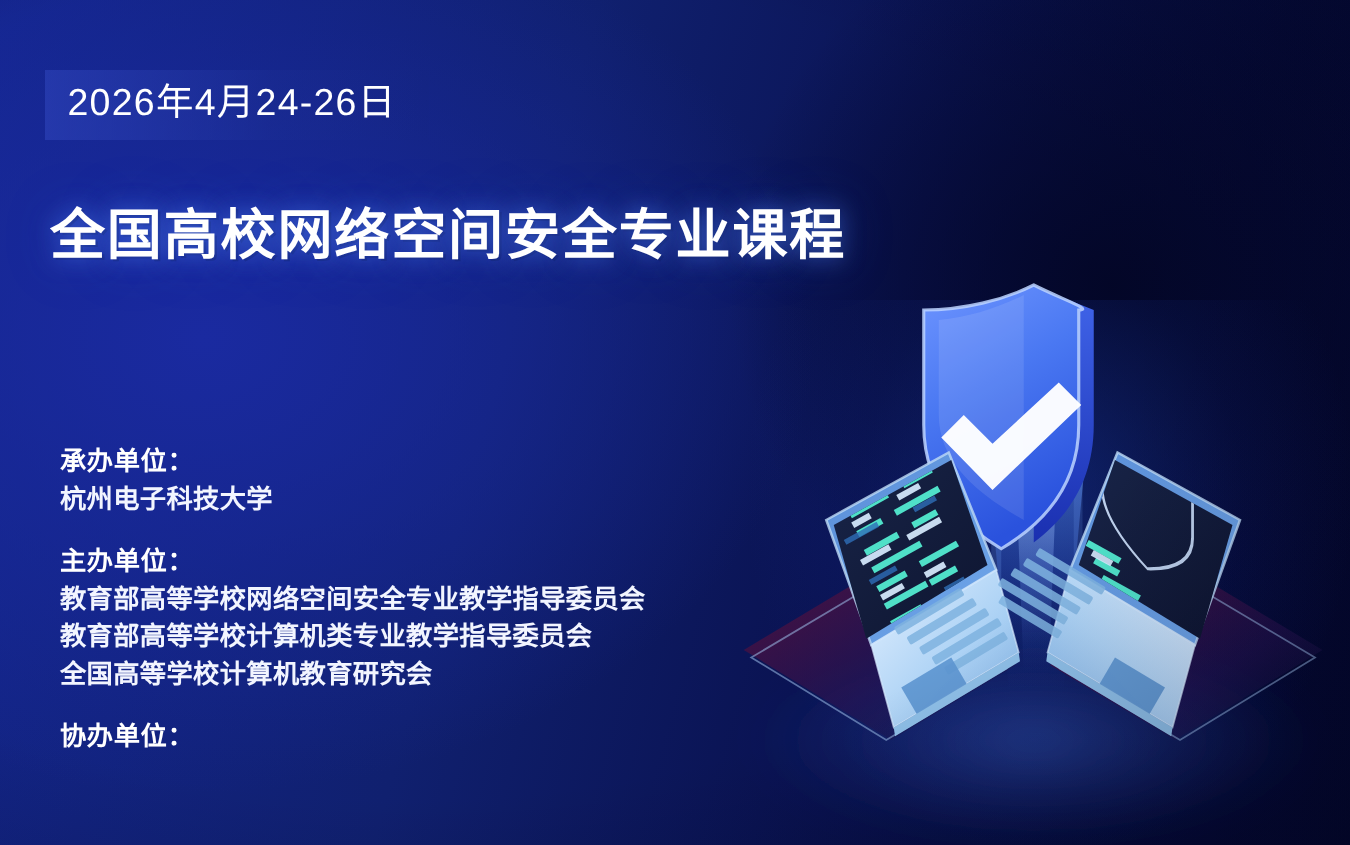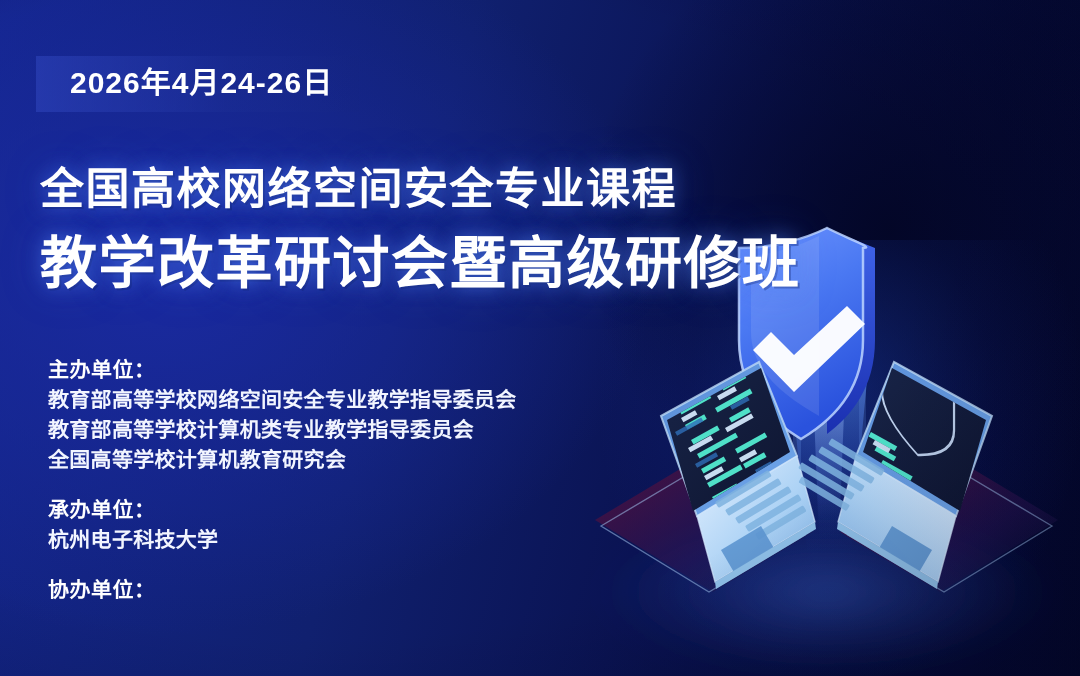--- a/index.html
+++ b/index.html
@@ -42,25 +42,25 @@
     position: absolute; inset: 0;
     background: radial-gradient(ellipse 120% 110% at 30% 45%, rgba(0,0,0,0) 45%, rgba(2,5,30,0.55) 100%);
     pointer-events: none;
   }
 
   
   .date-badge {
     position: absolute;
     left: 36px;
     top: 56px;
-    padding: 12px 26px 14px 34px;
+    padding: 12px 26px 14px 18px;
     background: linear-gradient(90deg, rgba(48,70,190,0.55) 0%, rgba(30,48,150,0.30) 60%, rgba(20,34,110,0.05) 100%);
     color: #ffffff;
     font-size: 30px;
-    font-weight: 700;
+    font-weight: 400;
     letter-spacing: 1px;
     line-height: 1;
     white-space: nowrap;
   }
 
   
   .title-wrap {
     position: absolute;
     left: 40px;
     top: 152px;
@@ -322,36 +322,35 @@
       </g>
     </svg>
   </div>
 
   <div class="bg-vignette"></div>
 
   <div class="date-badge">2026年4月24-26日</div>
 
   <div class="title-wrap">
     <div class="title-line first">全国高校网络空间安全专业课程</div>
-    <div class="title-line second">教学改革研讨会暨高级研修班</div>
   </div>
 
   <div class="info-block">
+
+    <div class="info-group">
+      <div class="info-head">承办单位：</div>
+      <div class="info-item">杭州电子科技大学</div>
+    </div>
 
     <div class="info-group">
       <div class="info-head">主办单位：</div>
       <div class="info-item">教育部高等学校网络空间安全专业教学指导委员会</div>
       <div class="info-item">教育部高等学校计算机类专业教学指导委员会</div>
       <div class="info-item">全国高等学校计算机教育研究会</div>
     </div>
 
     <div class="info-group">
-      <div class="info-head">承办单位：</div>
-      <div class="info-item">杭州电子科技大学</div>
-    </div>
-
-    <div class="info-group">
       <div class="info-head">协办单位：</div>
     </div>
 
   </div>
 
 </div>
 
 </body></html>

